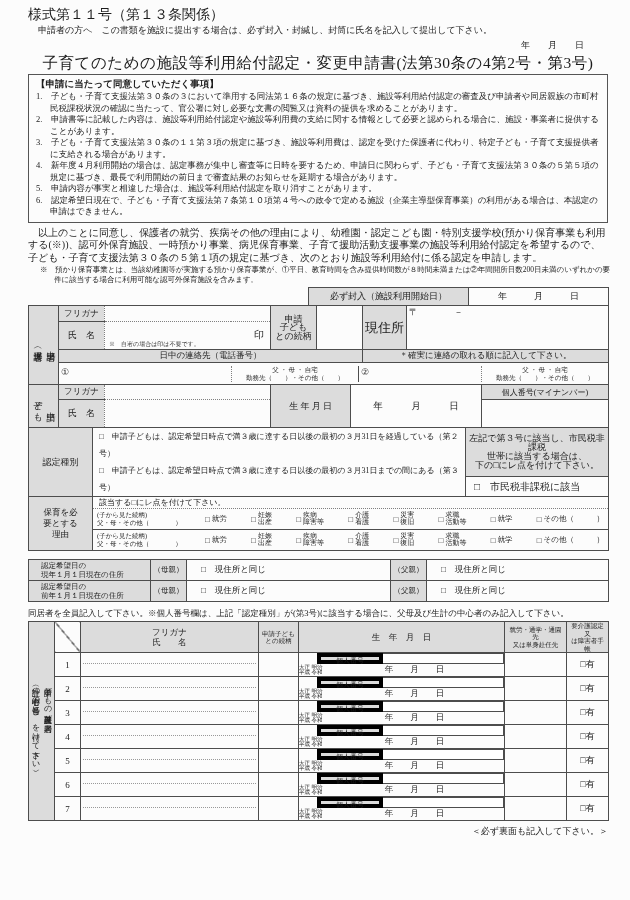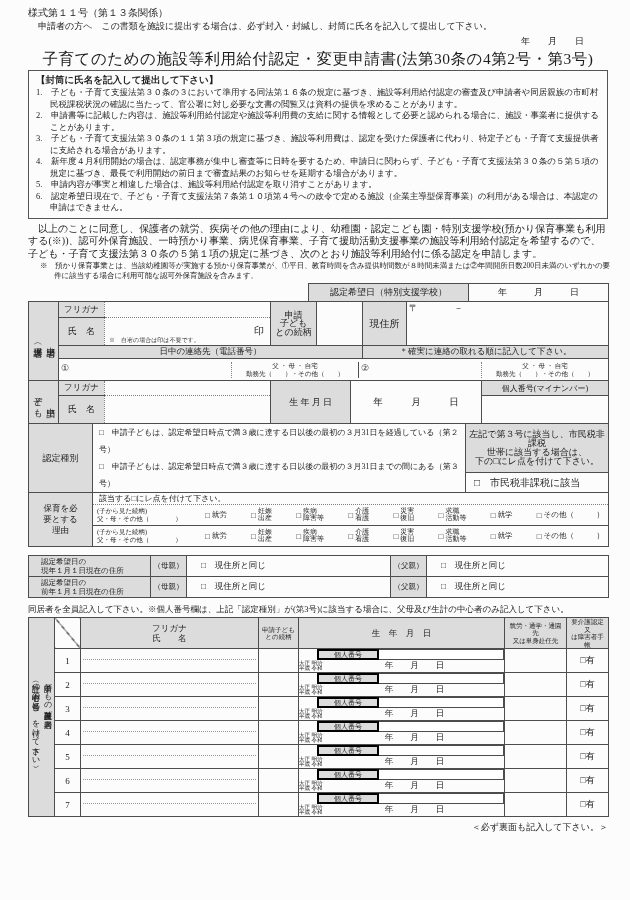--- a/index.html
+++ b/index.html
@@ -4,21 +4,21 @@
 <style>
   html,body { margin:0; padding:0; }
   body { background:#e8e8e8; }
   .page {
     position:relative; width:630px; height:900px; margin:0 auto;
     background:#fcfcfc; overflow:hidden;
     font-family:"Liberation Serif","DejaVu Serif",serif; color:#1c1c1c;
   }
   .content { position:absolute; left:28px; top:6px; width:580px; }
   .pre { white-space:pre-line; }
-  .form-number { font-size:10px; }
+  .form-number { font-size:14px; }
   .notice { font-size:9px; padding-left:10px; }
   .dateline { font-size:9px; text-align:right; padding-right:24px; margin-top:2px; }
   .title { font-size:15.5px; text-align:center; letter-spacing:0.5px; margin-top:1px; }
   .addressee { font-size:10px; margin-top:2px; margin-bottom:3px; }
   .agreement { border:1.5px solid #555; padding:3px 7px 4px 7px; }
   .ag-title { font-size:9.5px; font-weight:bold; }
   .ag-item { font-size:8.5px; line-height:11.5px; padding-left:14px; text-indent:-14px; }
   .consent { font-size:10px; line-height:12.5px; margin-top:4px; }
   .consent-note { font-size:7.5px; line-height:9.5px; margin-top:1px; padding-left:26px; text-indent:-14px; width:560px; }
 
@@ -67,59 +67,59 @@
   .hh .hdr-s { font-size:6.5px; line-height:7.5px; }
   .diag { background:linear-gradient(to top right, transparent calc(50% - 0.5px), #4d4d4d calc(50% - 0.5px), #4d4d4d calc(50% + 0.5px), transparent calc(50% + 0.5px)); }
   .sidecell { padding:0 !important; }
   .side-wrap { display:flex; justify-content:center; gap:1px; height:100%; align-items:flex-start; padding-top:4px; }
   .side-wrap span { writing-mode:vertical-rl; font-size:8px; letter-spacing:0; line-height:11px; }
   .namecell { position:relative; padding:0 !important; }
   .dotmid { position:absolute; left:2px; right:2px; top:10px; border-bottom:1px dotted #999; }
   .bcell { display:flex; flex-direction:column; height:100%; }
   .bc-top { display:flex; height:11px; }
   .bc-top .sp { width:18px; }
-  .bc-top .mylab { width:58px; background:#dcdcdc; border:2px solid #000000; font-size:7px; text-align:center; line-height:9px; }
+  .bc-top .mylab { width:58px; background:#dcdcdc; border:4px solid #000000; font-size:7px; text-align:center; line-height:9px; }
   .bc-top .myin { flex:1; border:1px solid #4d4d4d; border-left:none; background:#fff; }
   .bc-bot { display:flex; flex:1; align-items:center; }
   .bc-bot .era { width:26px; font-size:5.5px; line-height:5.5px; white-space:pre-line; }
   .bc-bot .bdate { flex:1; text-align:center; font-size:8.5px; }
   .care { text-align:center; font-size:8px; }
   .footer-note { font-size:9px; text-align:right; margin-top:4px; }
 </style>
 </head>
 <body>
 
 <div class="page">
   <div class="content">
     <div class="form-number">様式第１１号（第１３条関係）</div>
     <div class="notice">申請者の方へ　この書類を施設に提出する場合は、必ず封入・封緘し、封筒に氏名を記入して提出して下さい。</div>
     <div class="dateline">年　　月　　日</div>
     <div class="title">子育てのための施設等利用給付認定・変更申請書(法第30条の4第2号・第3号)</div>
 
     <div class="agreement">
-      <div class="ag-title">【封筒に氏名を記入して提出して下さい】</div>
+      <div class="ag-title">【申請に当たって同意していただく事項】</div>
       <div class="ag-item">1.　子ども・子育て支援法第３０条の３において準用する同法第１６条の規定に基づき、施設等利用給付認定の審査及び申請者や同居親族の市町村民税課税状況の確認に当たって、官公署に対し必要な文書の閲覧又は資料の提供を求めることがあります。</div>
       <div class="ag-item">2.　申請書等に記載した内容は、施設等利用給付認定や施設等利用費の支給に関する情報として必要と認められる場合に、施設・事業者に提供することがあります。</div>
       <div class="ag-item">3.　子ども・子育て支援法第３０条の１１第３項の規定に基づき、施設等利用費は、認定を受けた保護者に代わり、特定子ども・子育て支援提供者に支給される場合があります。</div>
       <div class="ag-item">4.　新年度４月利用開始の場合は、認定事務が集中し審査等に日時を要するため、申請日に関わらず、子ども・子育て支援法第３０条の５第５項の規定に基づき、最長で利用開始の前日まで審査結果のお知らせを延期する場合があります。</div>
       <div class="ag-item">5.　申請内容が事実と相違した場合は、施設等利用給付認定を取り消すことがあります。</div>
       <div class="ag-item">6.　認定希望日現在で、子ども・子育て支援法第７条第１０項第４号への政令で定める施設（企業主導型保育事業）の利用がある場合は、本認定の申請はできません。</div>
     </div>
 
     <div class="consent">　以上のことに同意し、保護者の就労、疾病その他の理由により、幼稚園・認定こども園・特別支援学校(預かり保育事業も利用する(※))、認可外保育施設、一時預かり事業、病児保育事業、子育て援助活動支援事業の施設等利用給付認定を希望するので、子ども・子育て支援法第３０条の５第１項の規定に基づき、次のとおり施設等利用給付に係る認定を申請します。</div>
     <div class="consent-note">※　預かり保育事業とは、当該幼稚園等が実施する預かり保育事業が、①平日、教育時間を含み提供時間数が８時間未満または②年間開所日数200日未満のいずれかの要件に該当する場合に利用可能な認可外保育施設を含みます。</div>
 
     <table class="t dd">
       <colgroup>
           <col style="width:160px">
           <col style="width:140px">
         </colgroup>
       <tbody>
           <tr>
-        <td class="g" style="font-size:9px">認定希望日（特別支援学校）</td>
+        <td class="g" style="font-size:9px">必ず封入（施設利用開始日）</td>
         <td class="ctr">年　　　月　　　日</td>
       </tr>
     </tbody>
       </table>
 
     <table class="t app">
       <colgroup>
         <col style="width:30px">
           <col style="width:46px">
           <col style="width:126px">
@@ -134,21 +134,21 @@
         <td rowspan="4" class="g">
               <div class="vert pre" style="font-size:9px">申請者
 （保護者）</div>
             </td>
         <td class="g dotr" style="font-size:8.5px">フリガナ</td>
         <td colspan="2" class="dotl dotb"></td>
         <td rowspan="2" class="g small7 pre">申請
 子ども
 との続柄</td>
         <td rowspan="2"></td>
-        <td rowspan="2" class="g" style="font-size:10px">現住所</td>
+        <td rowspan="2" class="g" style="font-size:13px">現住所</td>
         <td rowspan="2" style="vertical-align:top" class="postal">〒　　　　－</td>
       </tr>
       <tr style="height:28px">
         <td class="g dotr">氏　名</td>
         <td colspan="2" class="dotl dott name-cell">
           <span class="seal">印</span>
           <span class="seal-note">※　自署の場合は印は不要です。</span>
         </td>
       </tr>
       <tr style="height:13px">

